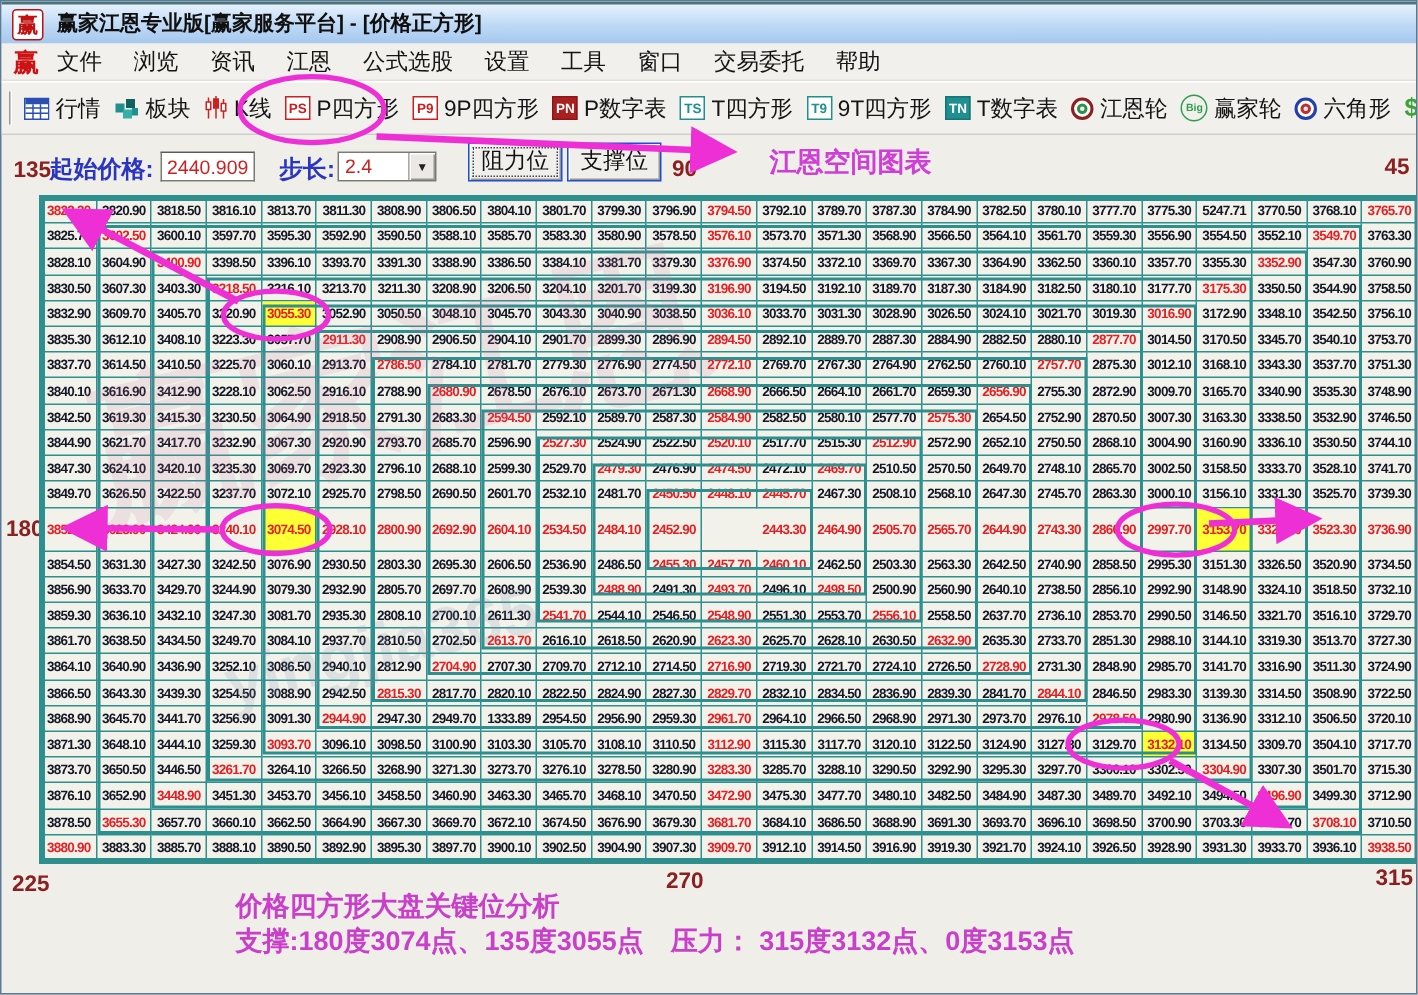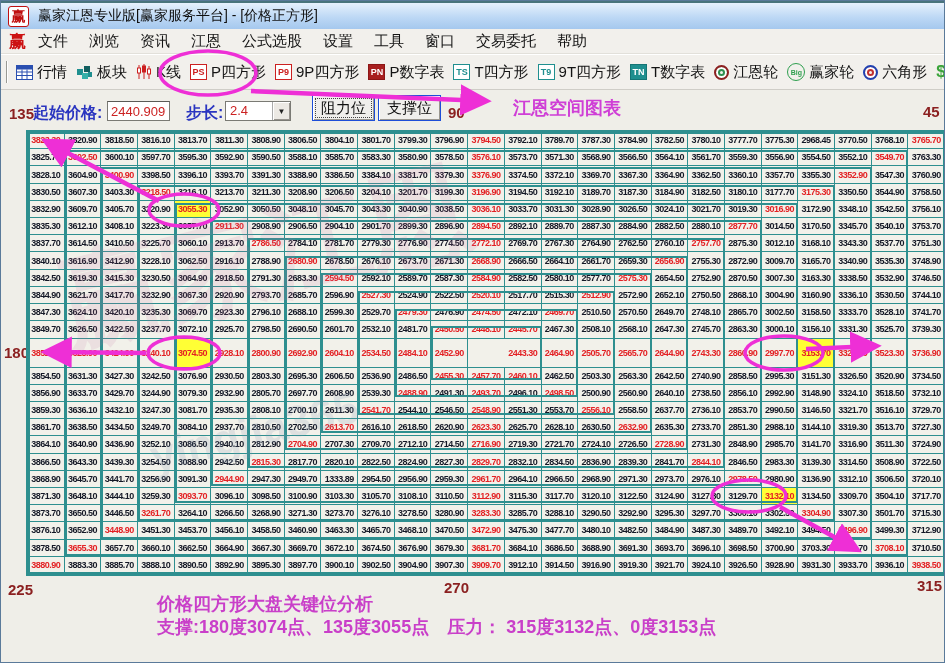--- a/index.html
+++ b/index.html
@@ -4,21 +4,21 @@
 <style>
   html,body{margin:0;padding:0;background:#888;}
   .app{position:relative;width:945px;height:663px;background:#efeee8;
        font-family:"Liberation Sans",sans-serif;overflow:hidden;border:1px solid #5a7a9a;box-sizing:border-box;}
   
   .titlebar{position:absolute;left:0;top:0;width:945px;height:28px;
     background:linear-gradient(#e6f1fd,#bdd8f5 55%,#a5c8ee);
     border-top:2px solid #49747c;display:flex;align-items:center;box-sizing:border-box;}
   .app-logo{width:19px;height:19px;margin:0 9px 0 7px;background:#fff;border:1px solid #c01010;
     color:#c01010;font-weight:bold;font-size:14px;line-height:19px;text-align:center;border-radius:3px;}
-  .title-text{font-size:14px;color:#101010;}
+  .title-text{font-size:14px;color:#101010;font-weight:bold;}
   
   .menubar{position:absolute;left:0;top:28px;width:945px;height:25px;background:#f2f0ec;
     display:flex;align-items:center;border-bottom:1px solid #e2e0da;box-sizing:border-box;}
   .menu-logo{color:#cc1212;font-weight:bold;font-size:17px;margin:0 12px 0 8px;}
   .menu-item{font-size:15px;color:#141414;margin-right:21px;cursor:default;}
   
   .toolbar{position:absolute;left:0;top:53px;width:945px;height:36px;background:#f2f0ec;
     border-top:1px solid #fff;border-bottom:1px solid #cfcdc7;display:flex;align-items:center;box-sizing:border-box;}
   .tb-grip{width:2px;height:22px;border-left:1px solid #9a9a94;border-right:1px solid #fff;margin:0 8px 0 5px;}
   .tb-item{display:flex;align-items:center;margin-right:9px;font-size:15px;color:#141414;white-space:nowrap;}
@@ -221,21 +221,21 @@
         <div class="cell">3796.90</div>
         <div class="cell ray">3794.50</div>
         <div class="cell">3792.10</div>
         <div class="cell">3789.70</div>
         <div class="cell">3787.30</div>
         <div class="cell">3784.90</div>
         <div class="cell">3782.50</div>
         <div class="cell">3780.10</div>
         <div class="cell">3777.70</div>
         <div class="cell">3775.30</div>
-        <div class="cell">2968.45</div>
+        <div class="cell">5247.71</div>
         <div class="cell">3770.50</div>
         <div class="cell">3768.10</div>
         <div class="cell ray">3765.70</div>
         <div class="cell">3825.70</div>
         <div class="cell ray">3602.50</div>
         <div class="cell">3600.10</div>
         <div class="cell">3597.70</div>
         <div class="cell">3595.30</div>
         <div class="cell">3592.90</div>
         <div class="cell">3590.50</div>

